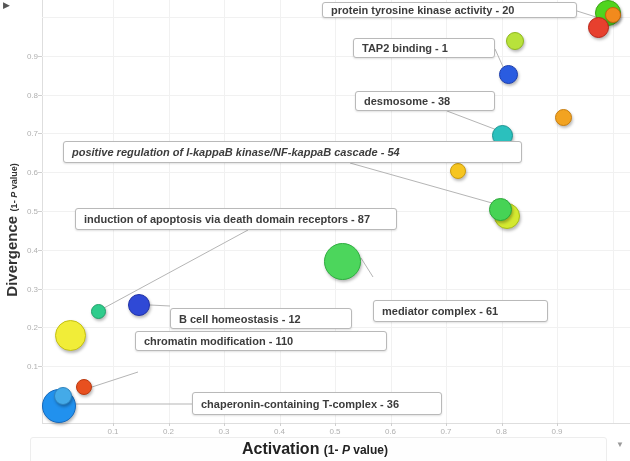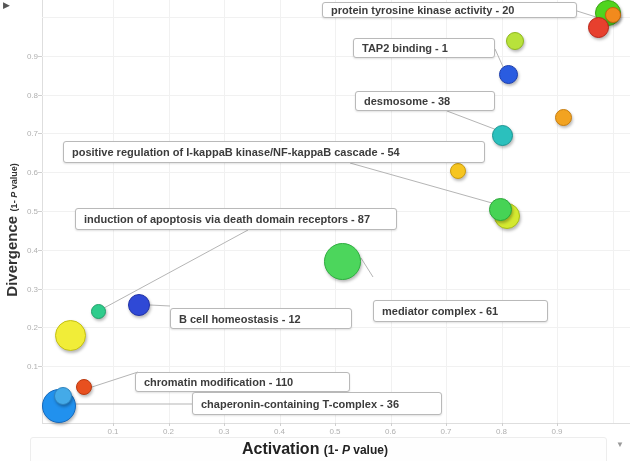--- a/index.html
+++ b/index.html
@@ -138,25 +138,25 @@
       <div class="bubble" style="left: 128.085px; top: 293.896px; height: 22px; width: 22px; background: rgb(47, 73, 214); border-color: rgb(34, 51, 168);"></div>
       <div class="bubble" style="left: 54.765px; top: 319.66px; height: 31px; width: 31px; background: rgb(241, 237, 56); border-color: rgb(197, 193, 21);"></div>
       <div class="bubble" style="left: 76.14px; top: 379.152px; height: 16px; width: 16px; background: rgb(232, 80, 31); border-color: rgb(187, 58, 16);"></div>
       <div class="bubble" style="left: 42.165px; top: 389.164px; height: 34px; width: 34px; background: rgb(33, 145, 238); border-color: rgb(21, 104, 187);"></div>
       <div class="bubble" style="left: 54.05px; top: 387.076px; height: 18px; width: 18px; background: rgb(68, 170, 232); border-color: rgb(47, 132, 191);"></div>
     </div>
   <div id="callout-layer">
       <div class="callout" style="left: 322px; top: 2px; width: 255px; height: 16px;">protein tyrosine kinase activity - 20</div>
       <div class="callout" style="left: 353px; top: 38px; width: 142px; height: 20px;">TAP2 binding - 1</div>
       <div class="callout" style="left: 355px; top: 91px; width: 140px; height: 20px;">desmosome - 38</div>
-      <div class="callout" style="left: 63px; top: 141px; width: 422px; height: 22px;">positive regulation of I-kappaB kinase/NF-kappaB cascade - 54</div>
+      <div class="callout" style="left: 63px; top: 141px; width: 459px; height: 22px; font-style: italic;">positive regulation of I-kappaB kinase/NF-kappaB cascade - 54</div>
       <div class="callout" style="left: 75px; top: 208px; width: 322px; height: 22px;">induction of apoptosis via death domain receptors - 87</div>
       <div class="callout" style="left: 373px; top: 268px; width: 175px; height: 22px; margin-top: 32px;">mediator complex - 61</div>
       <div class="callout" style="left: 170px; top: 296px; width: 182px; height: 21px; margin-top: 12px;">B cell homeostasis - 12</div>
-      <div class="callout" style="left: 135px; top: 372px; width: 215px; height: 20px;">chromatin modification - 110</div>
+      <div class="callout" style="left: 135px; top: 331px; width: 252px; height: 20px;">chromatin modification - 110</div>
       <div class="callout" style="left: 192px; top: 392px; width: 250px; height: 23px;">chaperonin-containing T-complex - 36</div>
     </div>
 
   <div class="y-title">
     <span class="main">Divergence</span>
     <span class="sub">
       <span>(1-</span>
       <i>P</i>
       <span>value)</span>
     </span>

